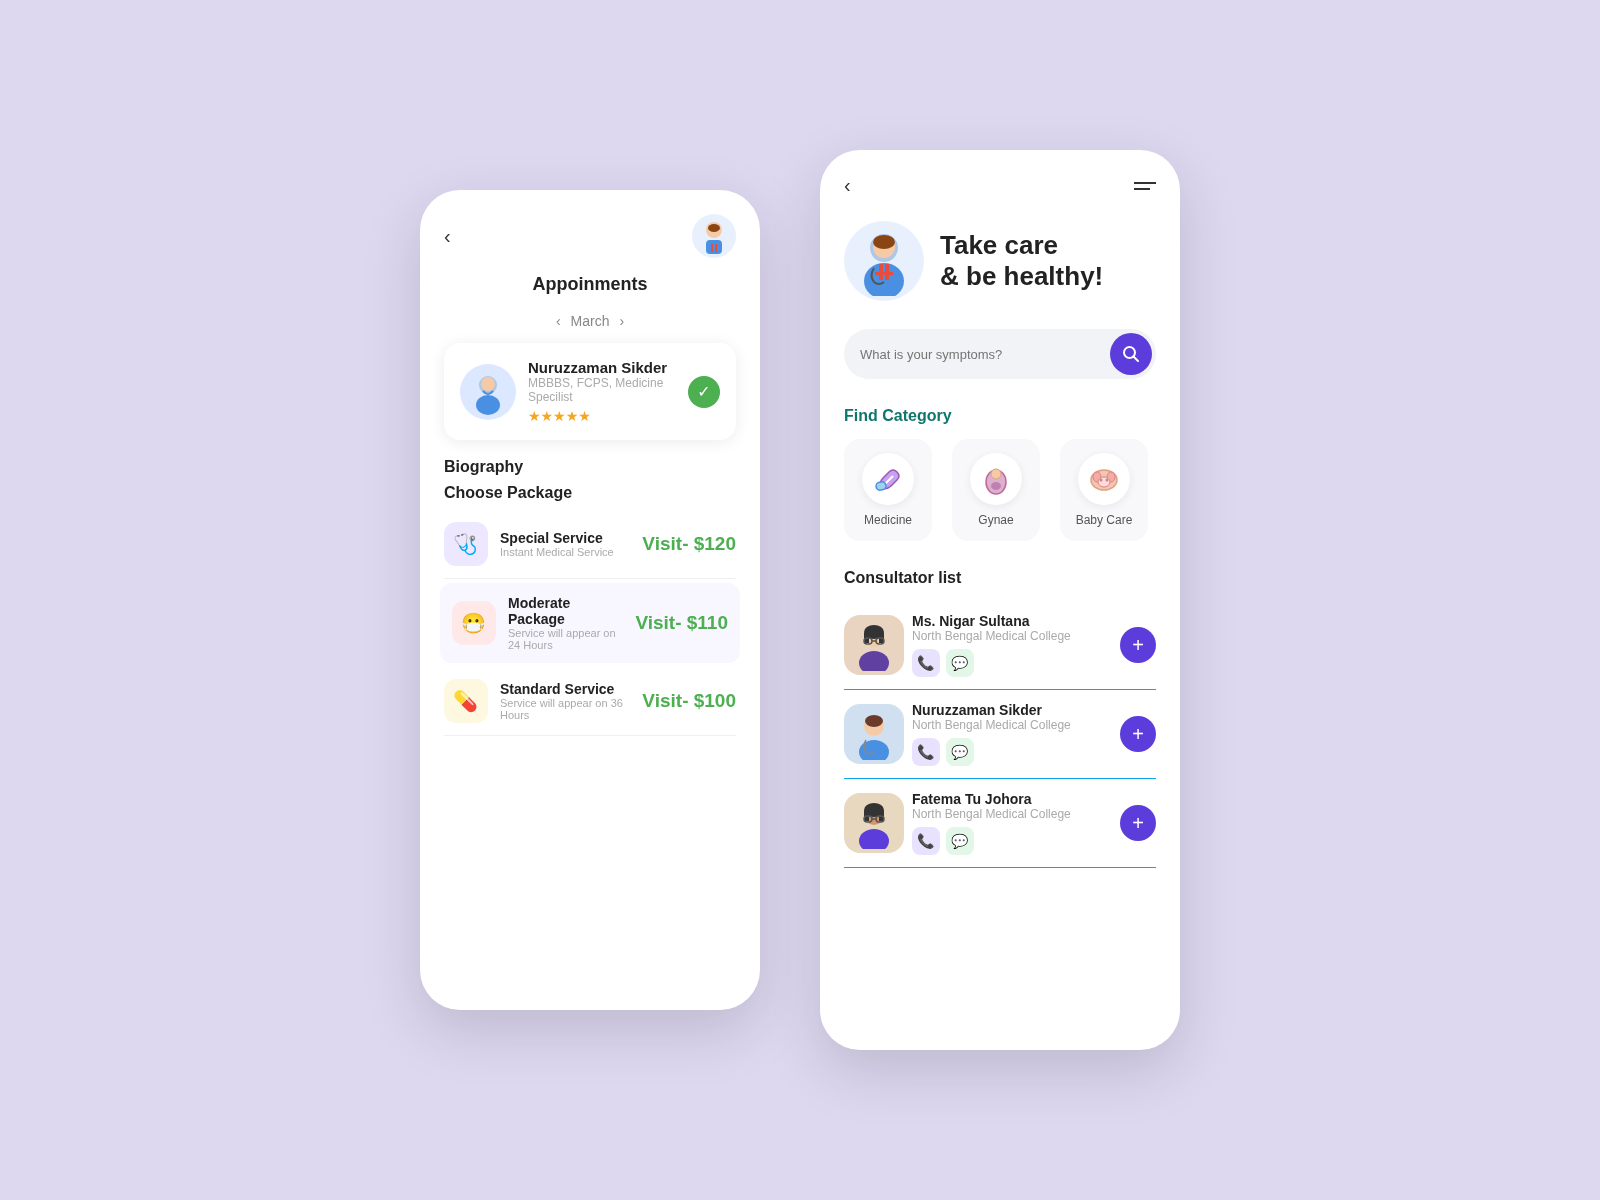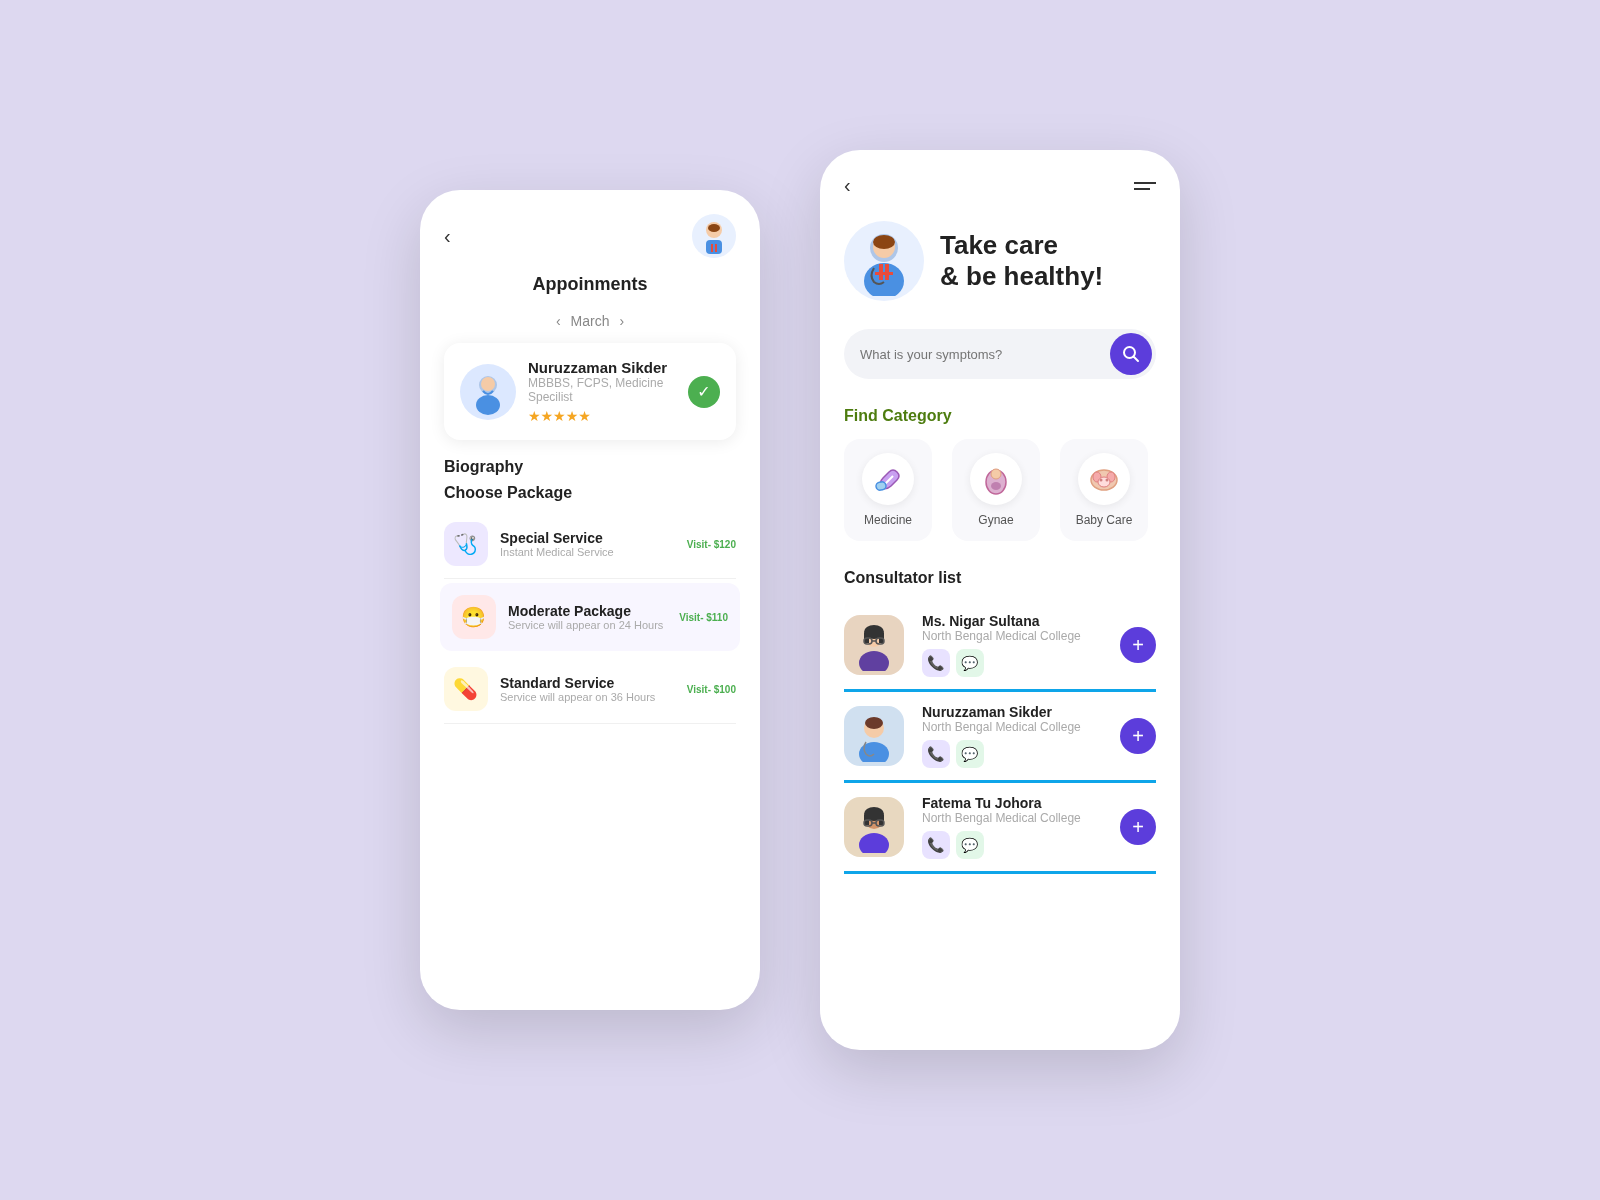--- a/index.html
+++ b/index.html
@@ -176,21 +176,21 @@
       display: flex; align-items: center; justify-content: center;
       font-size: 20px;
       flex-shrink: 0;
     }
     .pkg-icon.purple { background: #ede8ff; }
     .pkg-icon.pink { background: #ffe8e8; }
     .pkg-icon.yellow { background: #fff8e0; }
     .pkg-info { flex: 1; }
     .pkg-name { font-size: 14px; font-weight: 600; color: #222; }
     .pkg-desc { font-size: 11px; color: #aaa; }
-    .pkg-price { font-size: 10px; font-weight: 700; color: #4CAF50; }
+    .pkg-price { font-size: 19px; font-weight: 700; color: #4CAF50; }
 
     
     .phone2 {
       width: 360px;
       height: 900px;
     }
     .phone2-inner {
       padding: 24px 24px 20px;
       height: 100%;
       overflow: hidden;
@@ -262,21 +262,21 @@
       cursor: pointer;
       color: #fff;
       font-size: 16px;
       border: none;
     }
 
     
     .find-cat-title {
       font-size: 16px;
       font-weight: 700;
-      color: #4d7c0f;
+      color: #0f766e;
       margin-bottom: 14px;
     }
     .categories-row {
       display: flex;
       gap: 20px;
       margin-bottom: 28px;
       overflow: hidden;
     }
     .cat-card {
       background: #f8f8fb;
@@ -311,23 +311,23 @@
     
     .consult-title {
       font-size: 16px;
       font-weight: 700;
       color: #222;
       margin-bottom: 14px;
     }
     .consultant-item {
       display: flex;
       align-items: center;
-      gap: 18px;
+      gap: 8px;
       padding: 12px 0;
-      border-bottom: 3px solid #0ea5e9;
+      border-bottom: 1px solid #0ea5e9;
     }
     .consult-avatar {
       width: 60px; height: 60px;
       border-radius: 16px;
       background: #f0e8d8;
       display: flex; align-items: center; justify-content: center;
       font-size: 32px;
       flex-shrink: 0;
       overflow: hidden;
     }

